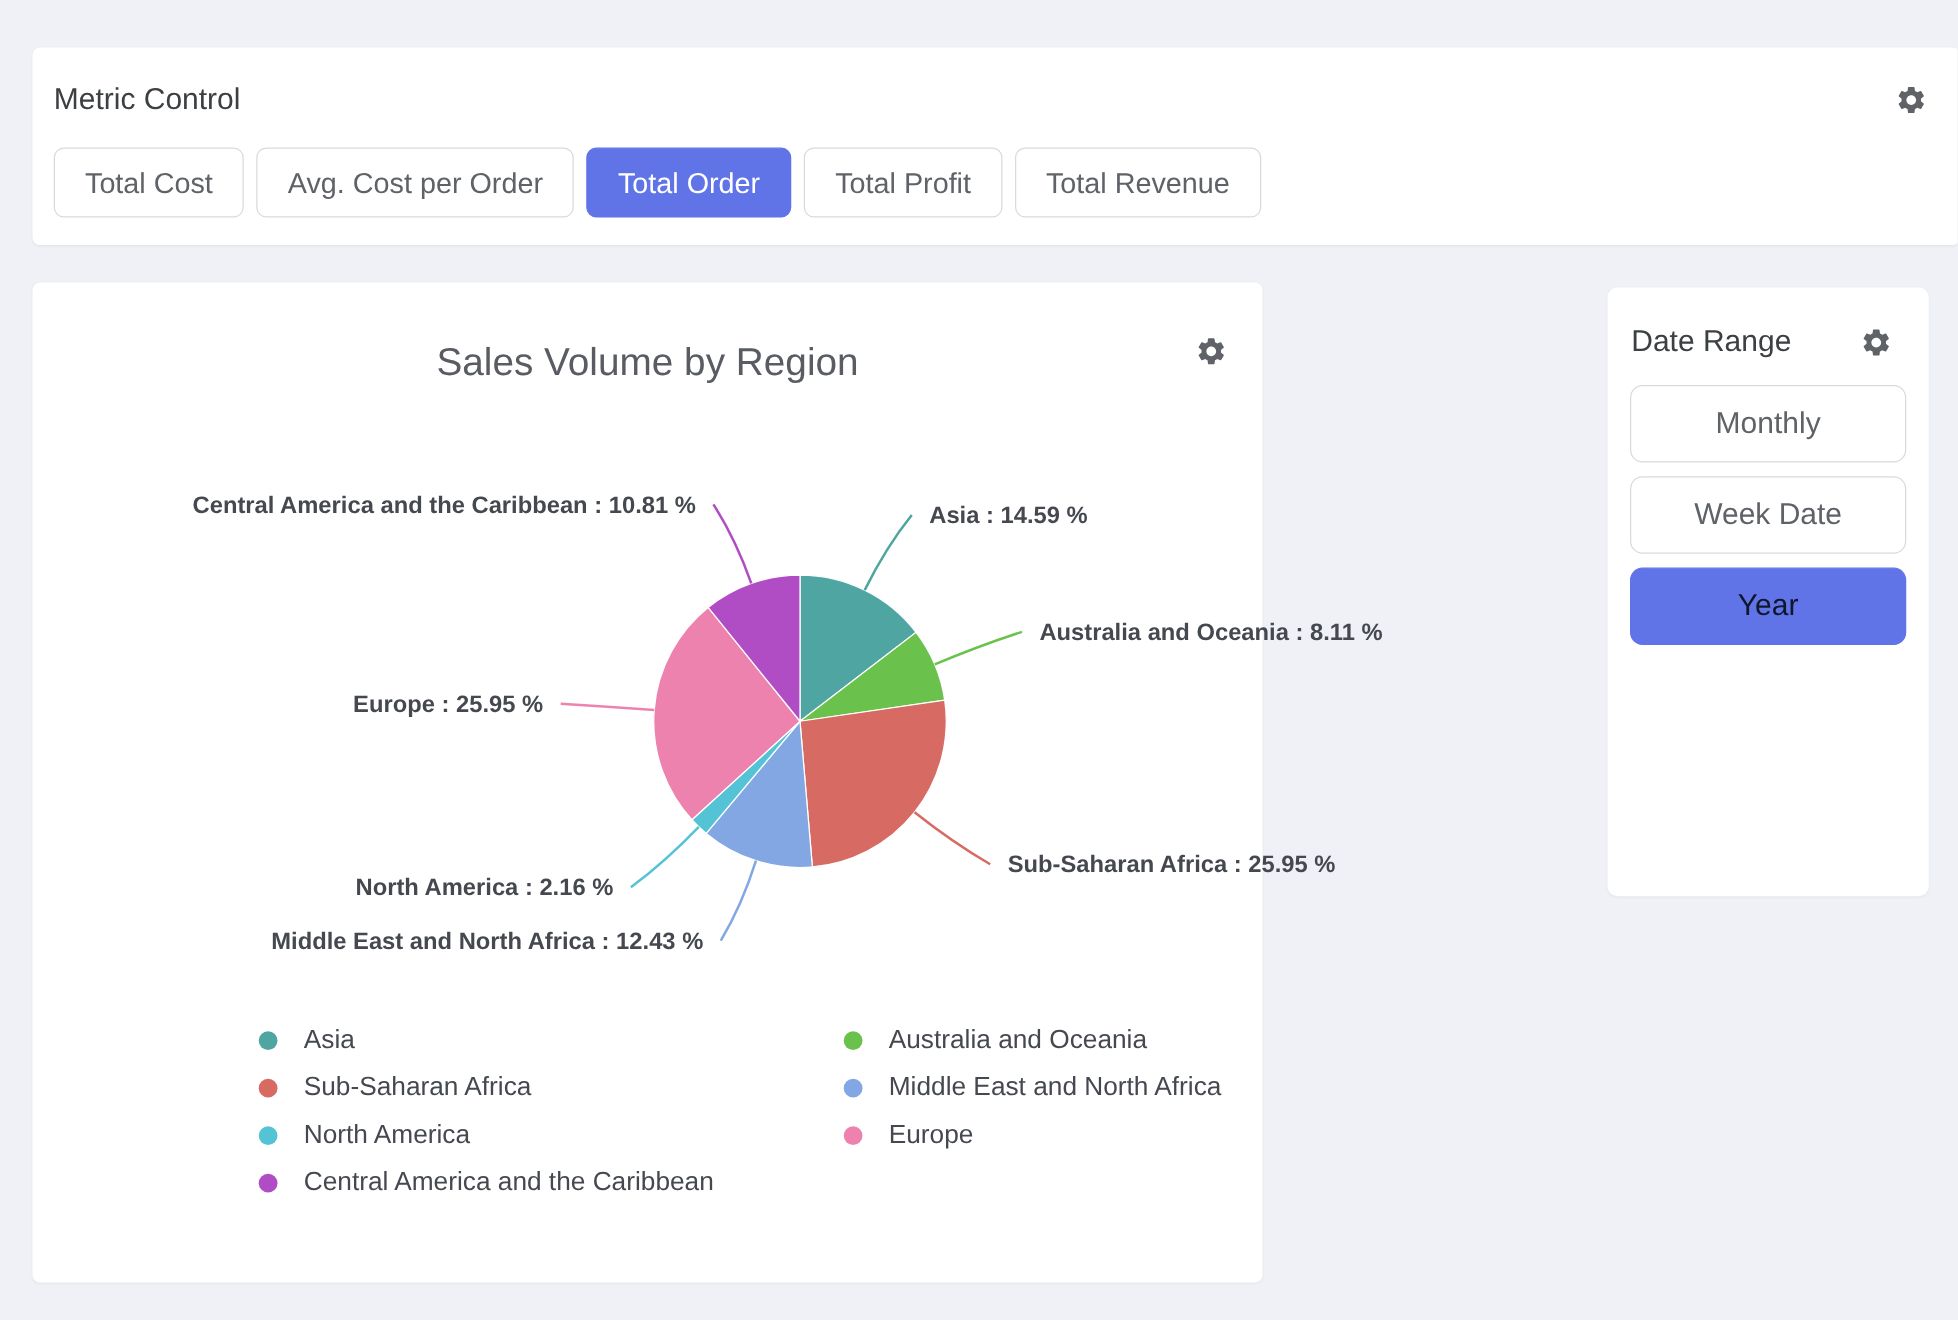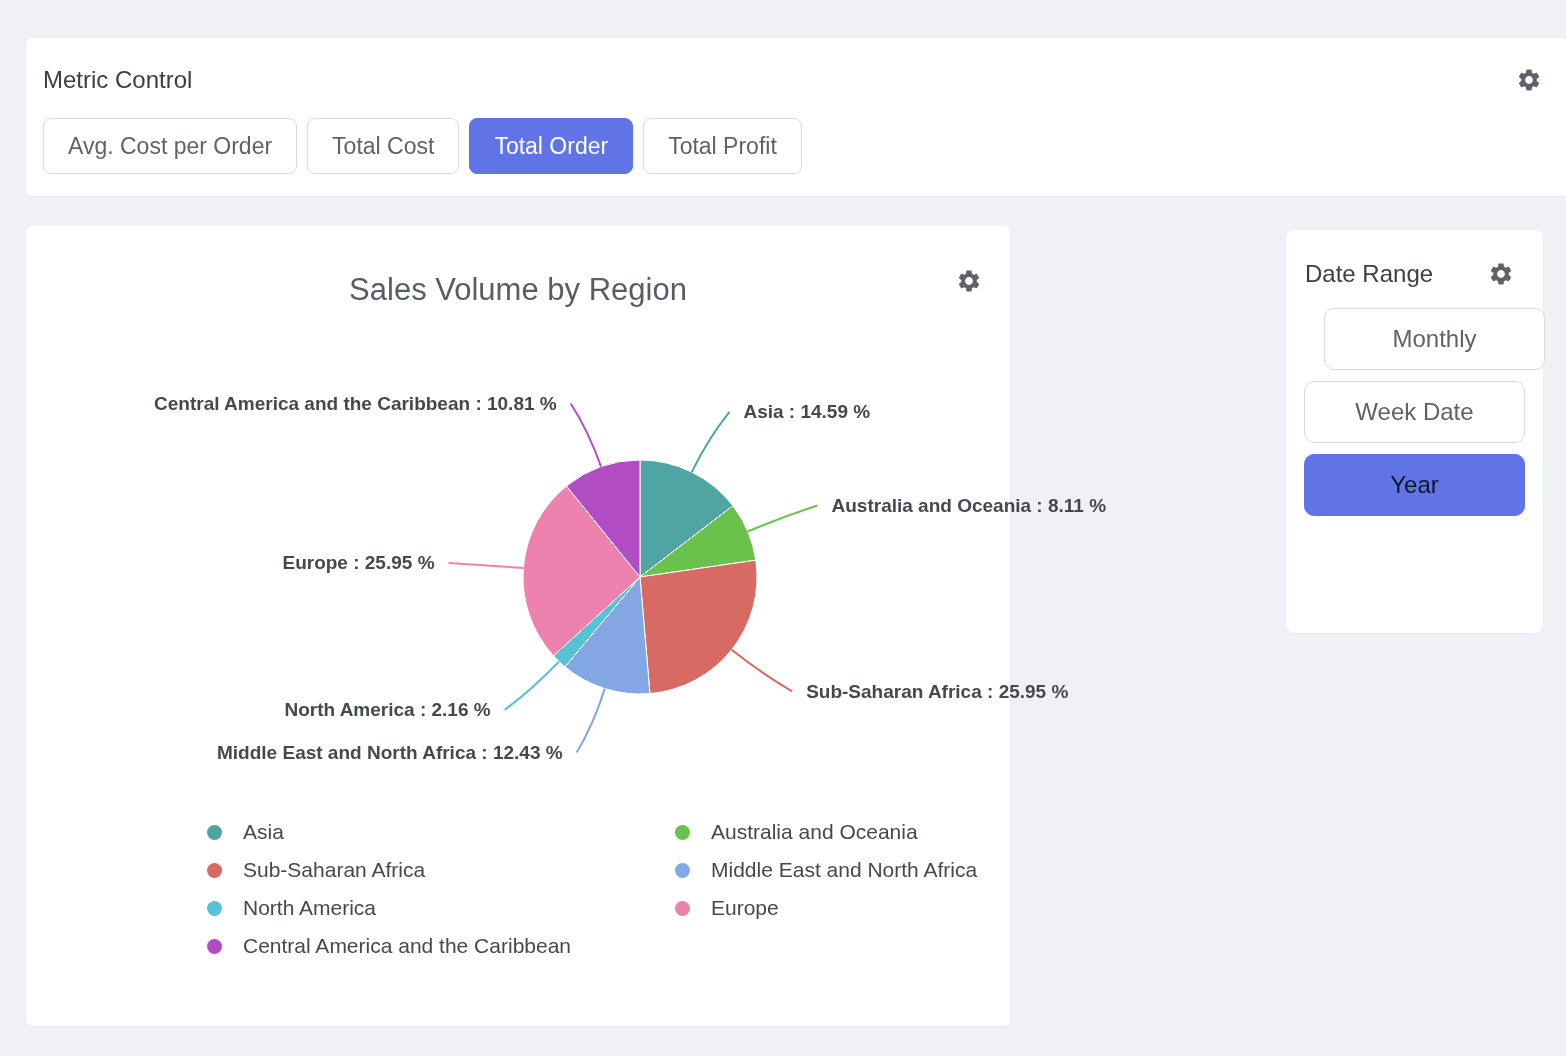--- a/index.html
+++ b/index.html
@@ -46,47 +46,48 @@
   .pie-svg text { font-family: "Liberation Sans", sans-serif; font-weight: 700; font-size: 19px; fill: #45494f; }
   .legend {
     position: absolute; left: 181px; top: 587px;
     display: grid; grid-template-columns: 468px auto; grid-auto-rows: 38px;
     align-items: center;
   }
   .legend-item { display: flex; align-items: center; gap: 21px; cursor: pointer; }
   .legend-marker { width: 15px; height: 15px; border-radius: 50%; flex: 0 0 auto; }
   .legend-label { font-size: 21px; font-weight: 400; color: #45494f; white-space: nowrap; }
   
-  .date-panel { left: 1286px; top: 230px; width: 257px; height: 403px; padding: 30px 18px 0 18px; border-radius: 8px; }
+  .date-panel { left: 1286px; top: 230px; width: 257px; height: 487px; padding: 30px 18px 0 18px; border-radius: 8px; }
   .date-panel .panel-header { padding-left: 1px; padding-right: 11px; }
   .date-btn {
     display: block; width: 100%;
     font-family: inherit; font-size: 24px; color: #5f6368;
     background: #fff; border: 1px solid #d9dade; border-radius: 10px;
     padding: 16px 10px; line-height: 28px; text-align: center;
     margin-top: 11px; cursor: pointer;
   }
-  .date-btn:first-of-type { margin-top: 20px; margin-left: 20px; }
+  .date-btn:first-of-type { margin-top: 20px; }
   .date-btn.selected { background: var(--accent); border-color: var(--accent); color: #0f172a; }
 </style>
 </head>
 <body style="background: rgb(240, 241, 246);">
 
 <section class="panel metric-panel">
   <div class="panel-header">
     <h2 class="panel-title">Metric Control</h2>
     <svg class="gear" viewBox="0 0 24 24">
         <path d="M19.14,12.94c0.04-0.3,0.06-0.61,0.06-0.94c0-0.32-0.02-0.64-0.07-0.94l2.03-1.58c0.18-0.14,0.23-0.41,0.12-0.61l-1.92-3.32c-0.12-0.22-0.37-0.29-0.59-0.22l-2.39,0.96c-0.5-0.38-1.03-0.7-1.62-0.94L14.4,2.81c-0.04-0.24-0.24-0.41-0.48-0.41h-3.84c-0.24,0-0.43,0.17-0.47,0.41L9.25,5.35C8.66,5.59,8.12,5.92,7.63,6.29L5.24,5.33c-0.22-0.08-0.47,0-0.59,0.22L2.74,8.87C2.62,9.08,2.66,9.34,2.86,9.48l2.03,1.58C4.84,11.36,4.8,11.69,4.8,12s0.02,0.64,0.07,0.94l-2.03,1.58c-0.18,0.14-0.23,0.41-0.12,0.61l1.92,3.32c0.12,0.22,0.37,0.29,0.59,0.22l2.39-0.96c0.5,0.38,1.03,0.7,1.62,0.94l0.36,2.54c0.05,0.24,0.24,0.41,0.48,0.41h3.84c0.24,0,0.44-0.17,0.47-0.41l0.36-2.54c0.59-0.24,1.13-0.56,1.62-0.94l2.39,0.96c0.22,0.08,0.47,0,0.59-0.22l1.92-3.32c0.12-0.22,0.07-0.47-0.12-0.61L19.14,12.94z M12,15.6c-1.98,0-3.6-1.62-3.6-3.6s1.62-3.6,3.6-3.6s3.6,1.62,3.6,3.6S13.98,15.6,12,15.6z"></path>
       </svg>
   </div>
   <div class="btn-row" id="metric-buttons">
+      <button class="pill">Total Cost</button>
       <button class="pill">Avg. Cost per Order</button>
-      <button class="pill">Total Cost</button>
       <button class="pill selected">Total Order</button>
       <button class="pill">Total Profit</button>
+      <button class="pill">Total Revenue</button>
     </div>
 </section>
 
 <section class="panel chart-panel">
   <h1 class="chart-title">Sales Volume by Region</h1>
   <svg class="gear chart-gear" viewBox="0 0 24 24">
       <path d="M19.14,12.94c0.04-0.3,0.06-0.61,0.06-0.94c0-0.32-0.02-0.64-0.07-0.94l2.03-1.58c0.18-0.14,0.23-0.41,0.12-0.61l-1.92-3.32c-0.12-0.22-0.37-0.29-0.59-0.22l-2.39,0.96c-0.5-0.38-1.03-0.7-1.62-0.94L14.4,2.81c-0.04-0.24-0.24-0.41-0.48-0.41h-3.84c-0.24,0-0.43,0.17-0.47,0.41L9.25,5.35C8.66,5.59,8.12,5.92,7.63,6.29L5.24,5.33c-0.22-0.08-0.47,0-0.59,0.22L2.74,8.87C2.62,9.08,2.66,9.34,2.86,9.48l2.03,1.58C4.84,11.36,4.8,11.69,4.8,12s0.02,0.64,0.07,0.94l-2.03,1.58c-0.18,0.14-0.23,0.41-0.12,0.61l1.92,3.32c0.12,0.22,0.37,0.29,0.59,0.22l2.39-0.96c0.5,0.38,1.03,0.7,1.62,0.94l0.36,2.54c0.05,0.24,0.24,0.41,0.48,0.41h3.84c0.24,0,0.44-0.17,0.47-0.41l0.36-2.54c0.59-0.24,1.13-0.56,1.62-0.94l2.39,0.96c0.22,0.08,0.47,0,0.59-0.22l1.92-3.32c0.12-0.22,0.07-0.47-0.12-0.61L19.14,12.94z M12,15.6c-1.98,0-3.6-1.62-3.6-3.6s1.62-3.6,3.6-3.6s3.6,1.62,3.6,3.6S13.98,15.6,12,15.6z"></path>
     </svg>
   <svg class="pie-svg" id="pie-svg" viewBox="0 0 1230 800">
       <path d="M 614 351 L 614.00 234.00 A 117 117 0 0 1 706.85 279.81 Z" fill="#4fa5a2" stroke="#ffffff" stroke-width="1"></path>

